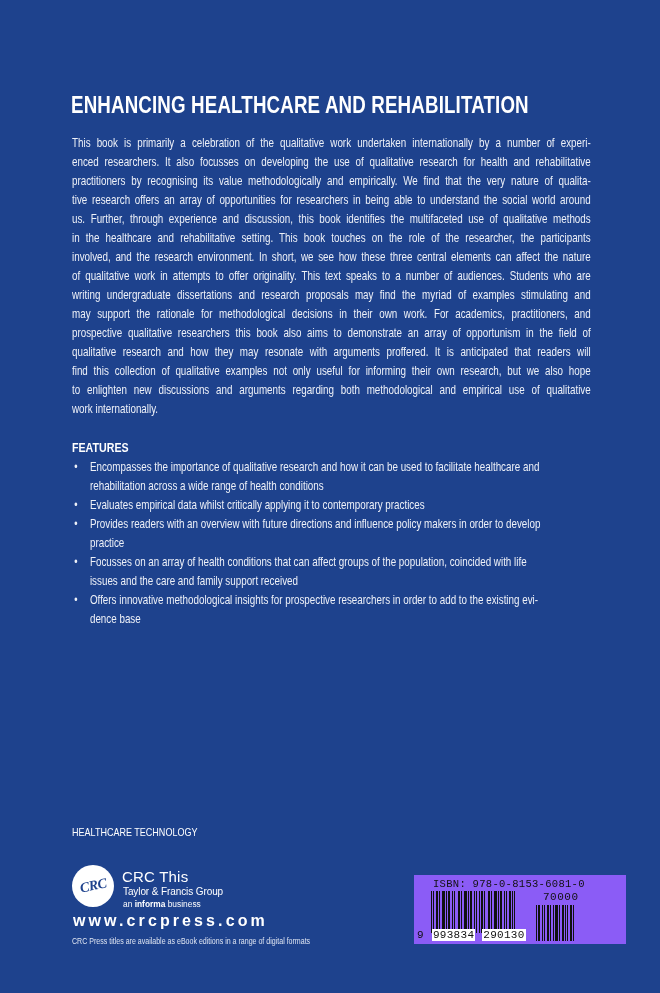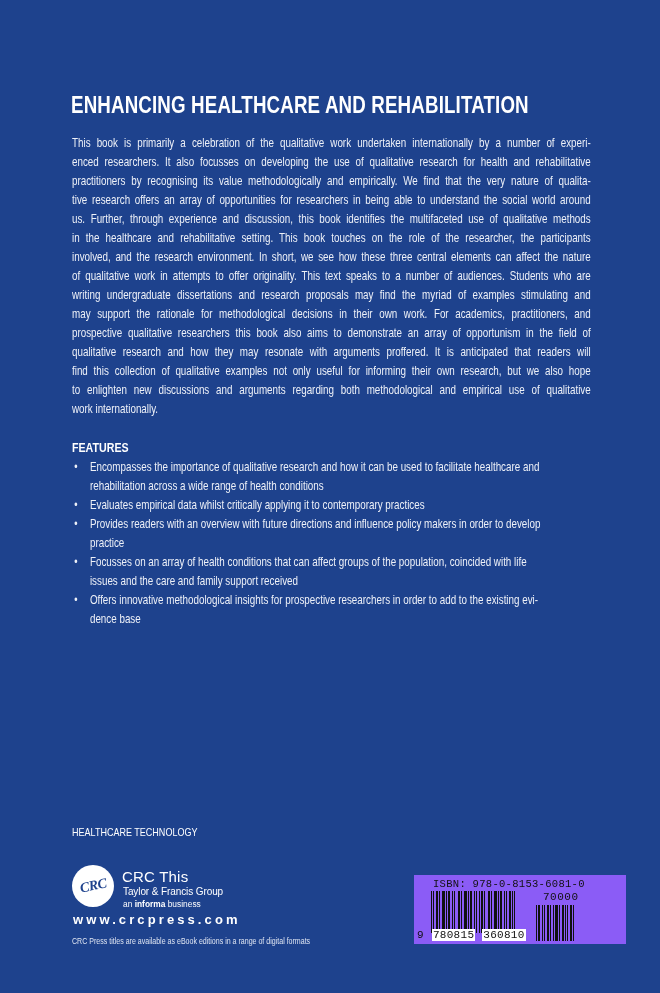--- a/index.html
+++ b/index.html
@@ -81,21 +81,21 @@
       position: absolute; left: 123px; top: 886px;
       font-size: 10px; color: #ffffff; letter-spacing: -0.1px;
     }
     .publisher-parent {
       position: absolute; left: 123px; top: 899px;
       font-size: 8.4px; color: #ffffff;
     }
     .publisher-parent b { font-weight: bold; }
     .publisher-url {
       position: absolute; left: 73px; top: 912px;
-      font-size: 13px; letter-spacing: 3.1px; color: #ffffff;
+      font-size: 16px; letter-spacing: 3.1px; color: #ffffff;
       font-weight: bold;
     }
     .ebook-note {
       position: absolute; left: 72px; top: 936px;
       font-size: 8.6px; color: #dfe5f2;
       transform: scaleX(0.82); transform-origin: left top;
       white-space: nowrap;
     }
 
     .barcode-box {
@@ -241,16 +241,16 @@
         <i style="width:1px;margin-right:2px"></i>
       <i style="width:1px;margin-right:1px"></i>
         <i style="width:3px;margin-right:1px"></i>
       <i style="width:1px;margin-right:2px"></i>
         <i style="width:2px;margin-right:1px"></i>
       <i style="width:1px;margin-right:1px"></i>
         <i style="width:1px;margin-right:2px"></i>
       <i style="width:2px;margin-right:1px"></i>
         <i style="width:1px;margin-right:0"></i>
     </div>
-    <div class="ean-digits"><span class="d1">9</span><span class="g">780815</span> <span class="g">360810</span></div>
+    <div class="ean-digits"><span class="d1">9</span><span class="g">993834</span> <span class="g">290130</span></div>
   </div>
 
 </div>
 
 </body></html>

